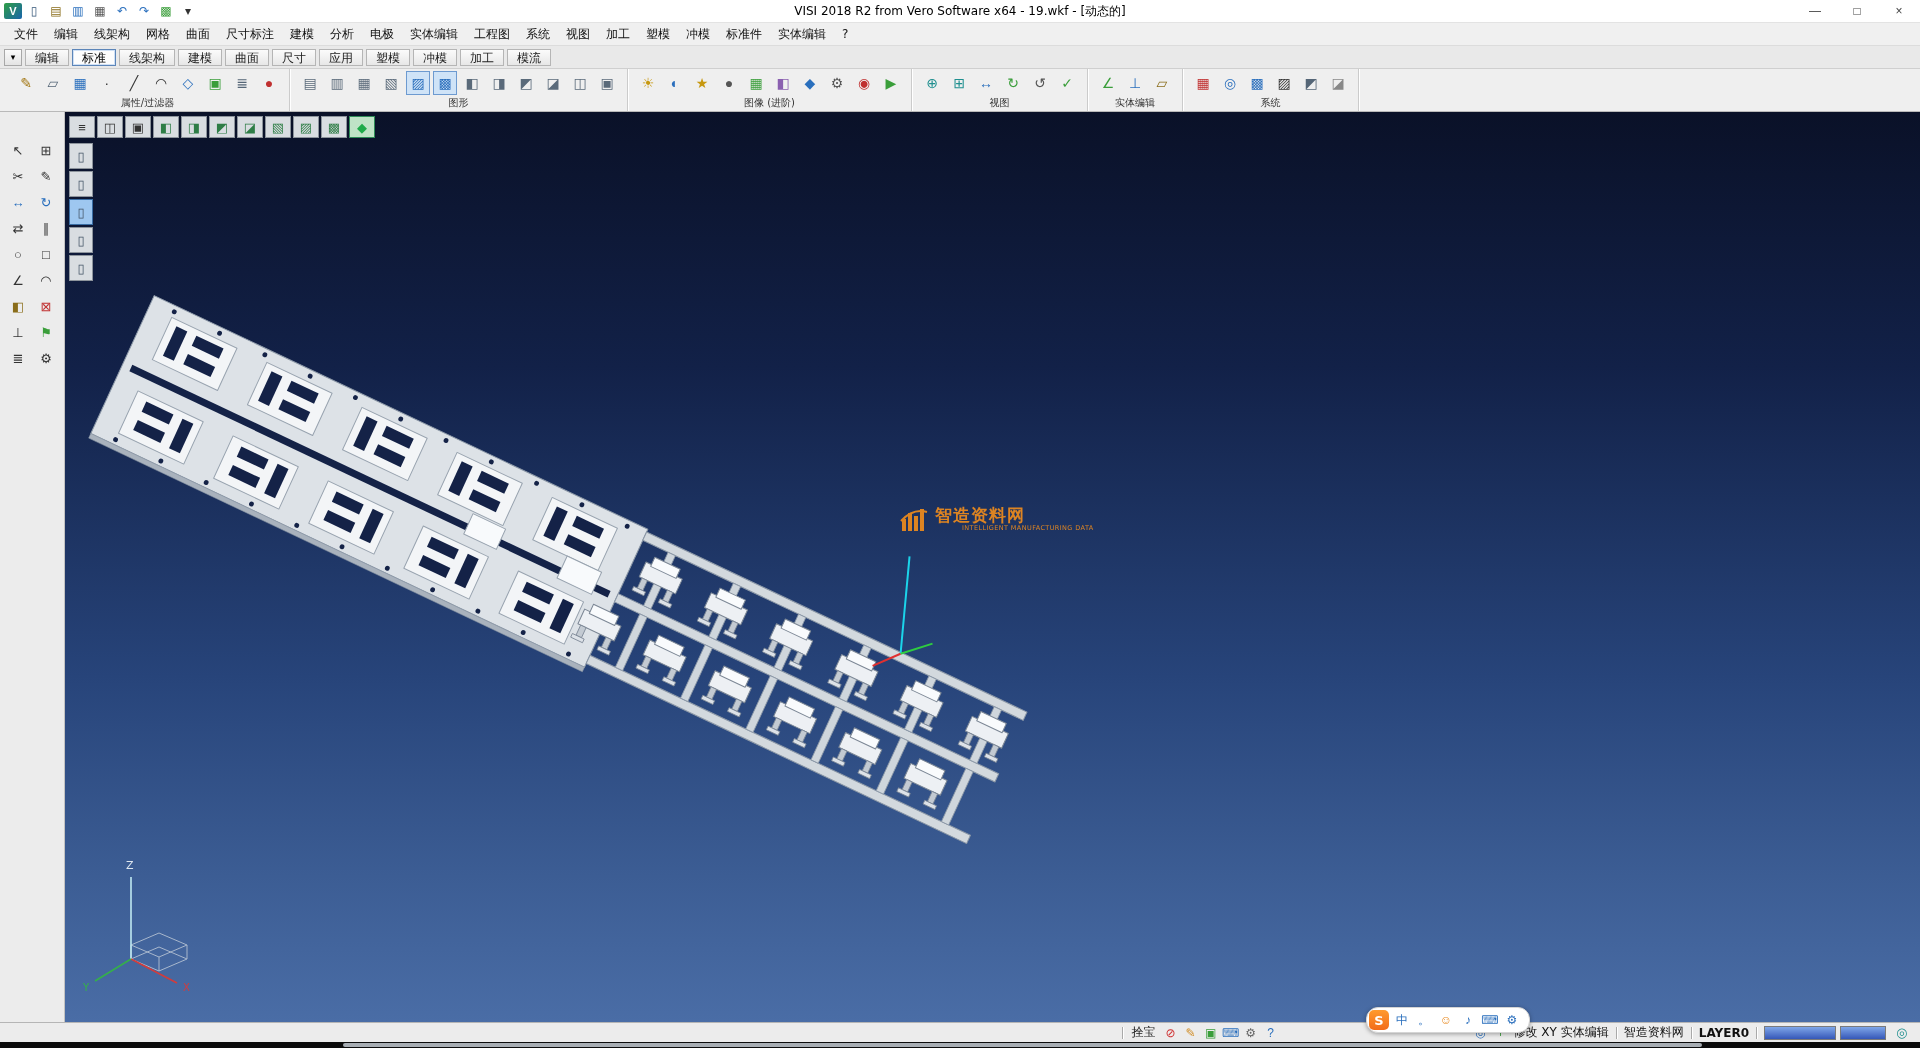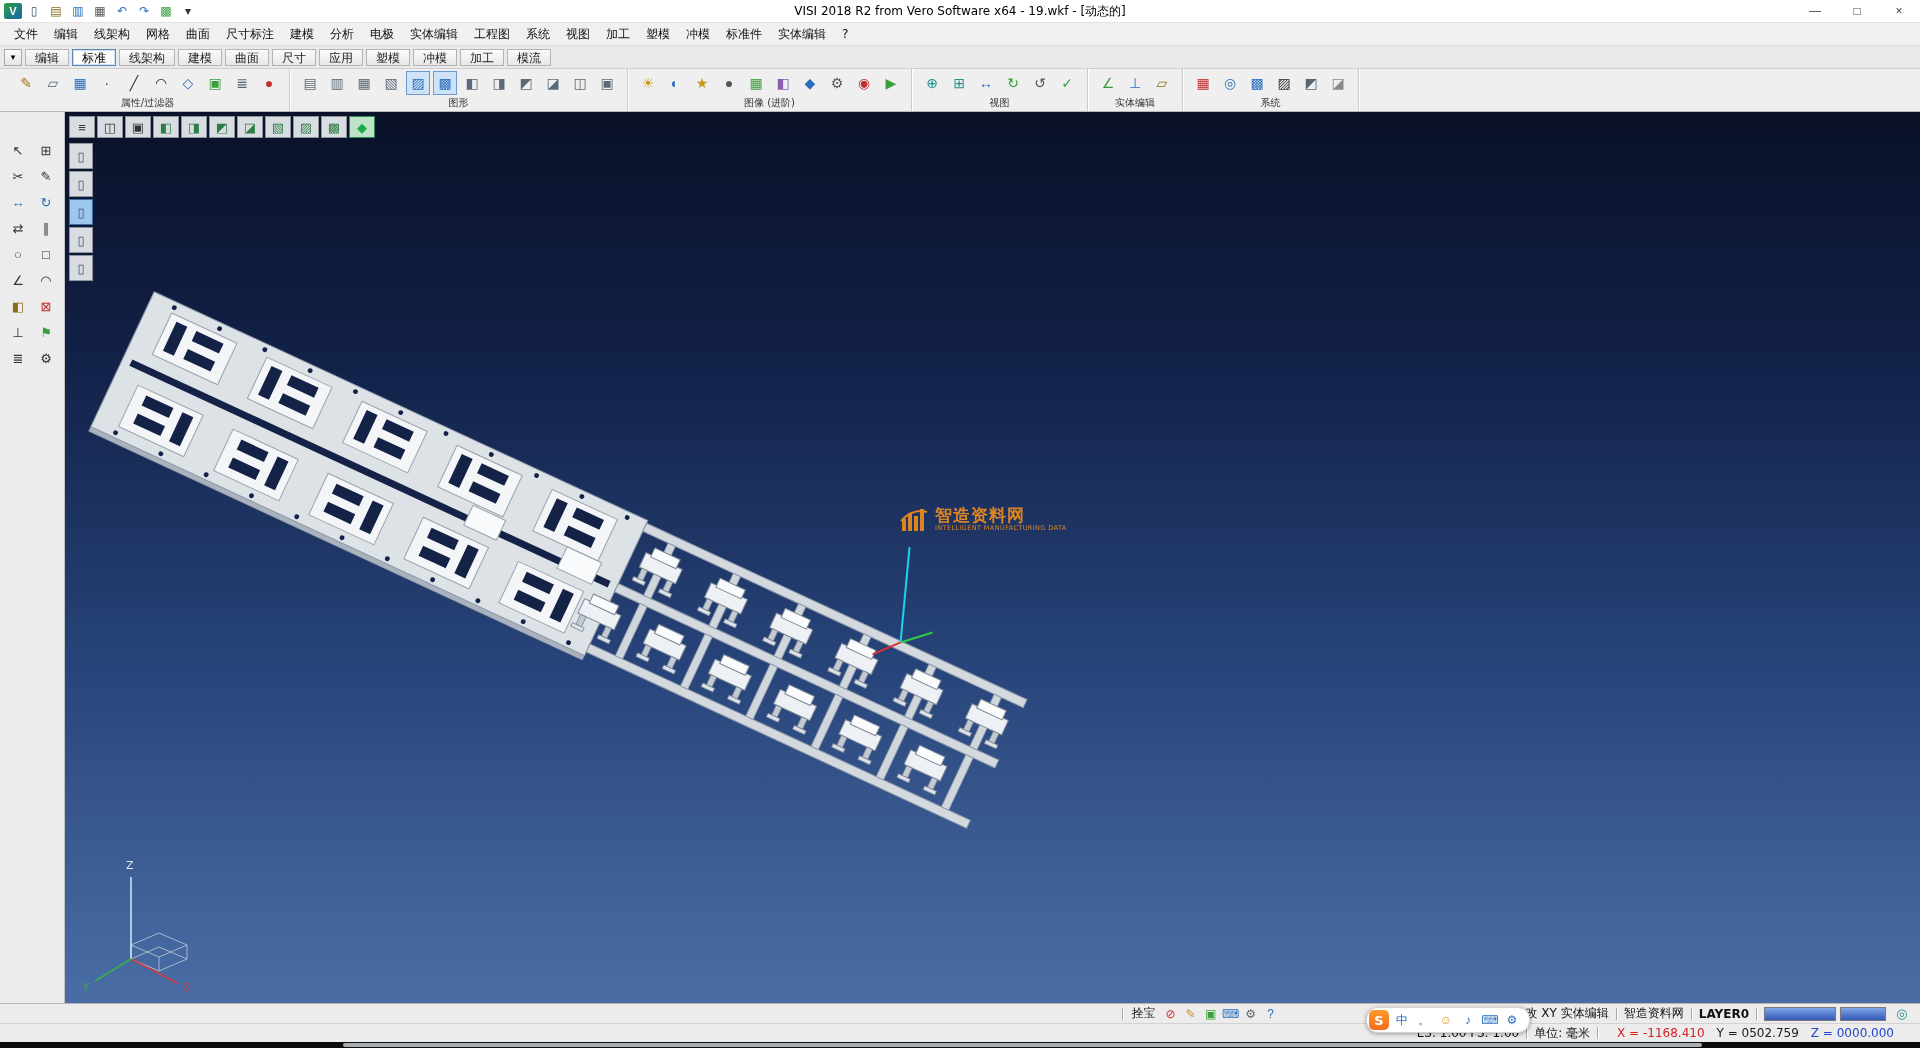--- a/index.html
+++ b/index.html
@@ -44,21 +44,21 @@
   .vp-toolbar{position:absolute;top:4px;left:4px;display:flex;gap:2px;z-index:6;}
   .vp-btn{width:26px;height:22px;background:#d9dde1;border:1px solid #8d949c;display:flex;align-items:center;justify-content:center;font-size:13px;padding:0;}
   .vp-btn.active{background:#bfe3c6;border-color:#2e8b57;}
   .vp-strip{position:absolute;top:31px;left:4px;display:flex;flex-direction:column;gap:2px;z-index:6;}
   .strip-btn{width:24px;height:26px;background:#d9dde1;border:1px solid #8d949c;display:flex;align-items:center;justify-content:center;font-size:13px;padding:0;}
   .strip-btn.active{background:#9ec7f0;border-color:#3a6ea5;}
   .model-svg{position:absolute;inset:0;width:100%;height:100%;pointer-events:none;}
 
   .watermark{position:absolute;left:834px;top:392px;display:flex;align-items:center;gap:6px;z-index:5;opacity:.95;}
   .wm-title{font-size:17px;font-weight:bold;letter-spacing:1px;line-height:1.1;}
-  .wm-sub{font-size:6.5px;letter-spacing:.4px;}
+  .wm-sub{font-size:6.5px;letter-spacing:.4px;margin-left:27px;}
 
   .triad{position:absolute;left:16px;top:737px;z-index:5;}
 
   
   .status1{height:19px;flex:0 0 19px;background:#ececec;border-top:1px solid #b5b5b5;display:flex;align-items:center;font-size:12px;padding:0 8px 0 6px;position:relative;z-index:10;}
   .status2{height:18px;flex:0 0 18px;background:#ececec;border-top:1px solid #d2d2d2;display:flex;align-items:center;font-size:12px;padding:0 26px 0 6px;z-index:10;}
   .spacer{flex:1;}
   .sep{width:1px;height:12px;background:#a9a9a9;box-shadow:1px 0 0 #ffffff;margin:0 7px;flex:0 0 1px;}
   .snap-label{color:#222;margin:0 6px 0 2px;}
   .tray{display:flex;gap:2px;}
@@ -674,30 +674,20 @@
     <div class="sep"></div>
     <span class="layer">LAYER0</span>
     <div class="sep"></div>
     <div class="meter"></div>
     <div class="meter small"></div>
     <button class="globe-btn">
       <span style="color: rgb(31, 143, 143);">◎</span>
     </button>
   </div>
 
-  <div class="status2">
-    <div class="spacer"></div>
-    <span>ES: 1.00 FS: 1.00</span>
-    <div class="sep"></div>
-    <span>单位: 毫米</span>
-    <div class="sep"></div>
-    <span class="coord" style="color: rgb(212, 32, 32);">X = -1168.410</span>
-    <span class="coord" style="color: rgb(26, 26, 26);">Y = 0502.759</span>
-    <span class="coord" style="color: rgb(34, 68, 204);">Z = 0000.000</span>
-  </div>
 
   <div class="taskbar">
     <div class="taskbar-inner"></div>
   </div>
 
   <div class="ime">
     <div class="ime-logo">S</div>
     <div style="display:flex">
 
     <button class="ime-item">

